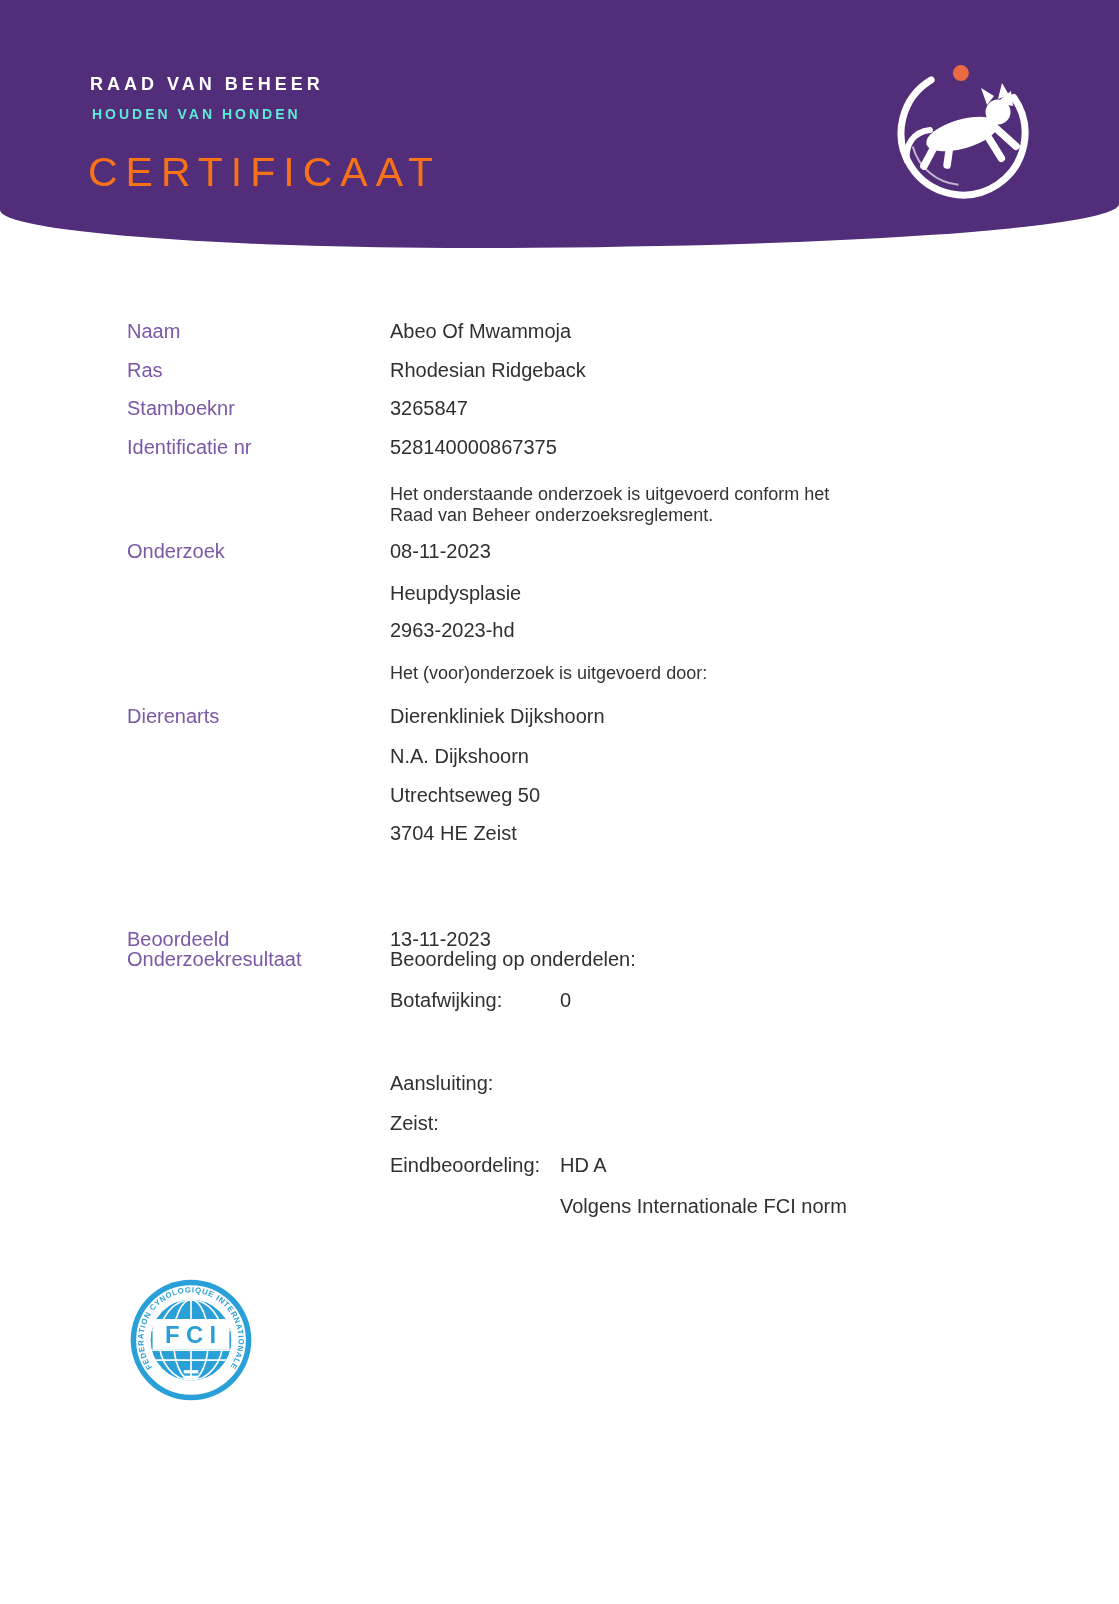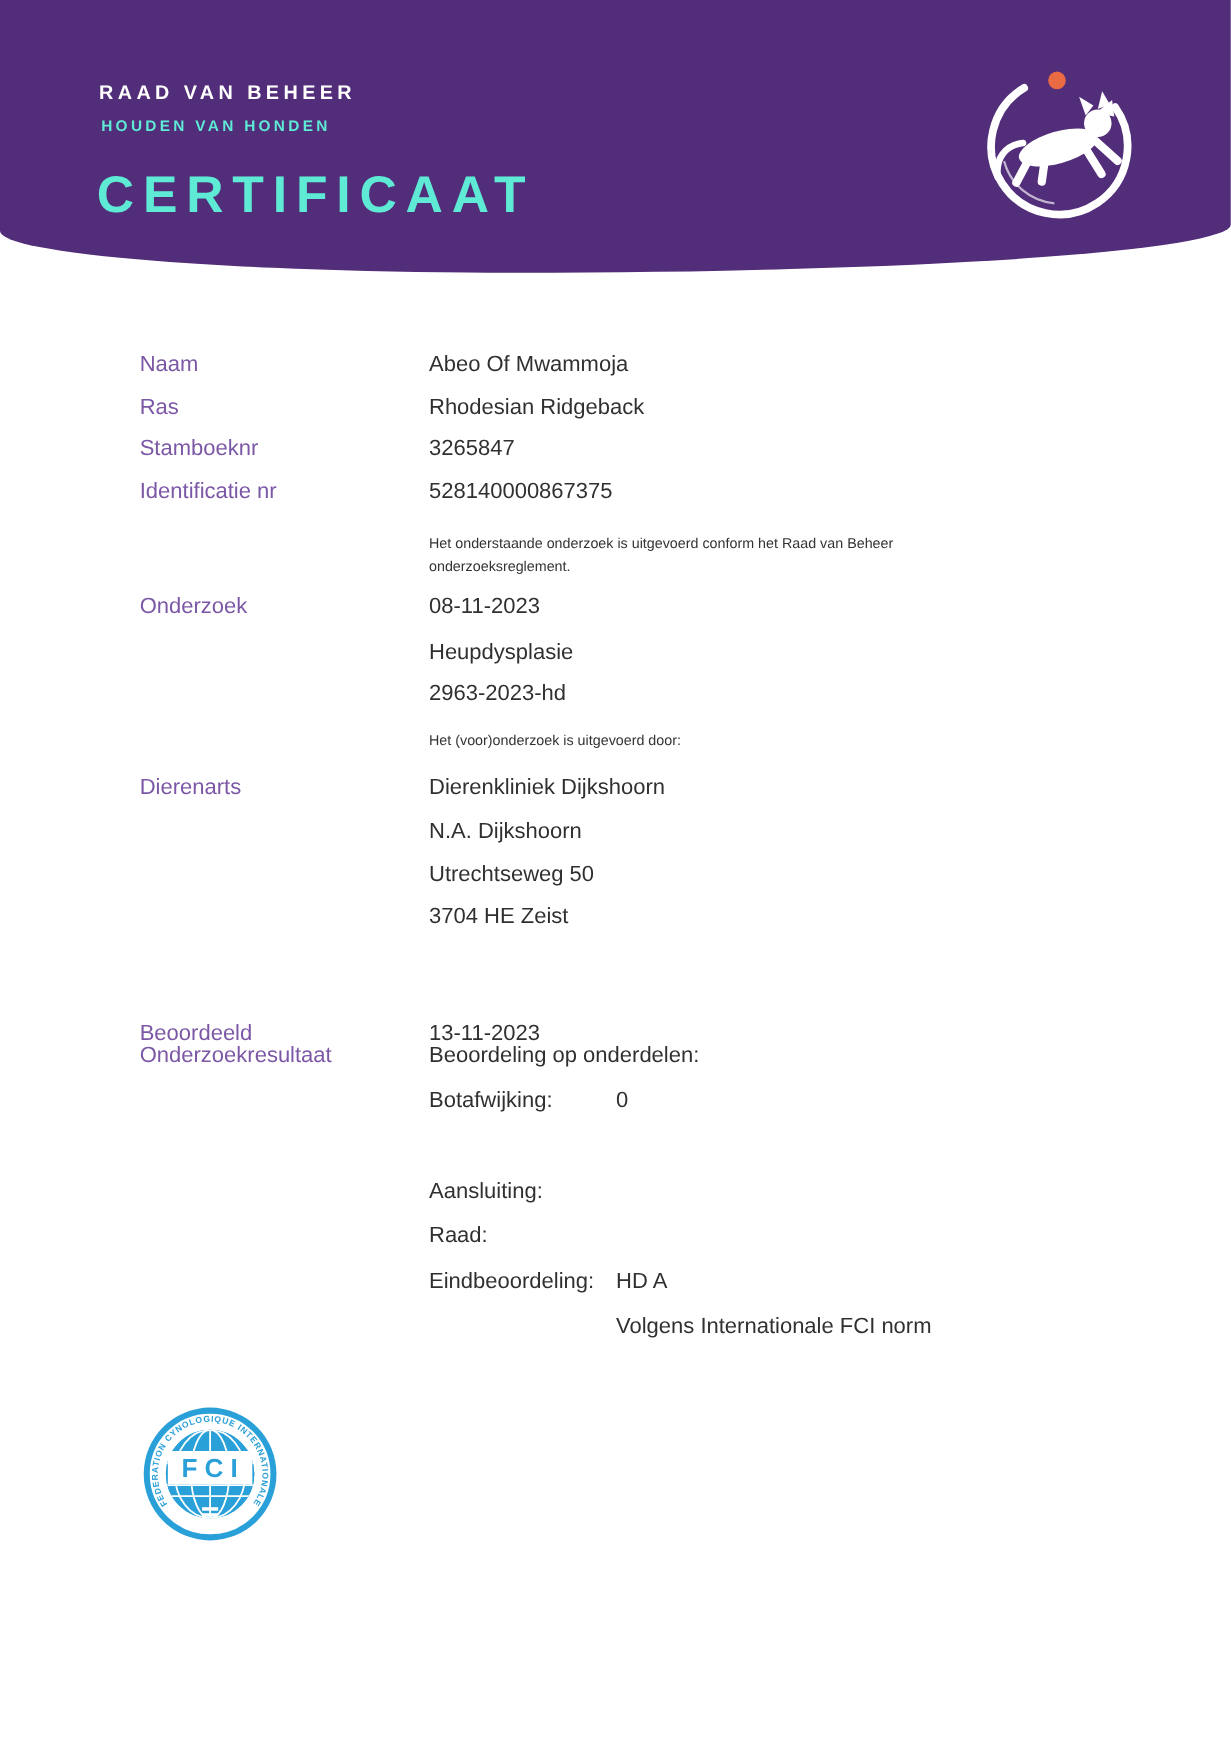--- a/index.html
+++ b/index.html
@@ -22,32 +22,32 @@
     color:#ffffff;font-size:18px;font-weight:700;letter-spacing:4px;
     white-space:nowrap;
   }
   .brand-subtitle{
     position:absolute;left:92px;top:106px;
     color:#5eead4;font-size:14px;font-weight:700;letter-spacing:3px;
     white-space:nowrap;
   }
   .doc-title{
     position:absolute;left:88px;top:149px;
-    color:#5eead4;font-size:47px;font-weight:700;letter-spacing:8px;
+    color:#f97316;font-size:41px;font-weight:400;letter-spacing:8px;
     white-space:nowrap;
   }
   .doglogo{position:absolute;left:863px;top:33px;width:200px;height:200px;}
   
   .row{position:absolute;left:0;width:1119px;height:26px;line-height:26px;font-size:20px;color:#303030;padding-left:28px;}
   .row .lbl{position:absolute;left:127px;color:#7b57a6;}
   .row .val{position:absolute;left:390px;color:#303030;white-space:nowrap;}
   .row .sub{position:absolute;left:560px;color:#303030;white-space:nowrap;}
   .smallnote{
     position:absolute;left:390px;width:452px;
-    font-size:13px;line-height:20.5px;color:#333333;
+    font-size:18px;line-height:20.5px;color:#333333;
   }
   .fci{position:absolute;left:127px;top:1276px;width:128px;height:128px;}
 </style>
 </head>
 <body>
 
 <div id="page">
 
   <div class="header">
     <div class="brand-title">RAAD VAN BEHEER</div>
@@ -134,21 +134,21 @@
 
   <div class="row" style="top:987px">
     <span class="val">Botafwijking:</span>
     <span class="sub">0</span>
   </div>
   <div class="row" style="top:1070px">
     <span class="val">Aansluiting:</span>
     <span class="sub"></span>
   </div>
   <div class="row" style="top:1110px">
-    <span class="val">Raad:</span>
+    <span class="val">Zeist:</span>
     <span class="sub"></span>
   </div>
   <div class="row" style="top:1152px">
     <span class="val">Eindbeoordeling:</span>
     <span class="sub">HD A</span>
   </div>
   <div class="row" style="top:1193px">
     <span class="sub">Volgens Internationale FCI norm</span>
   </div>
 

